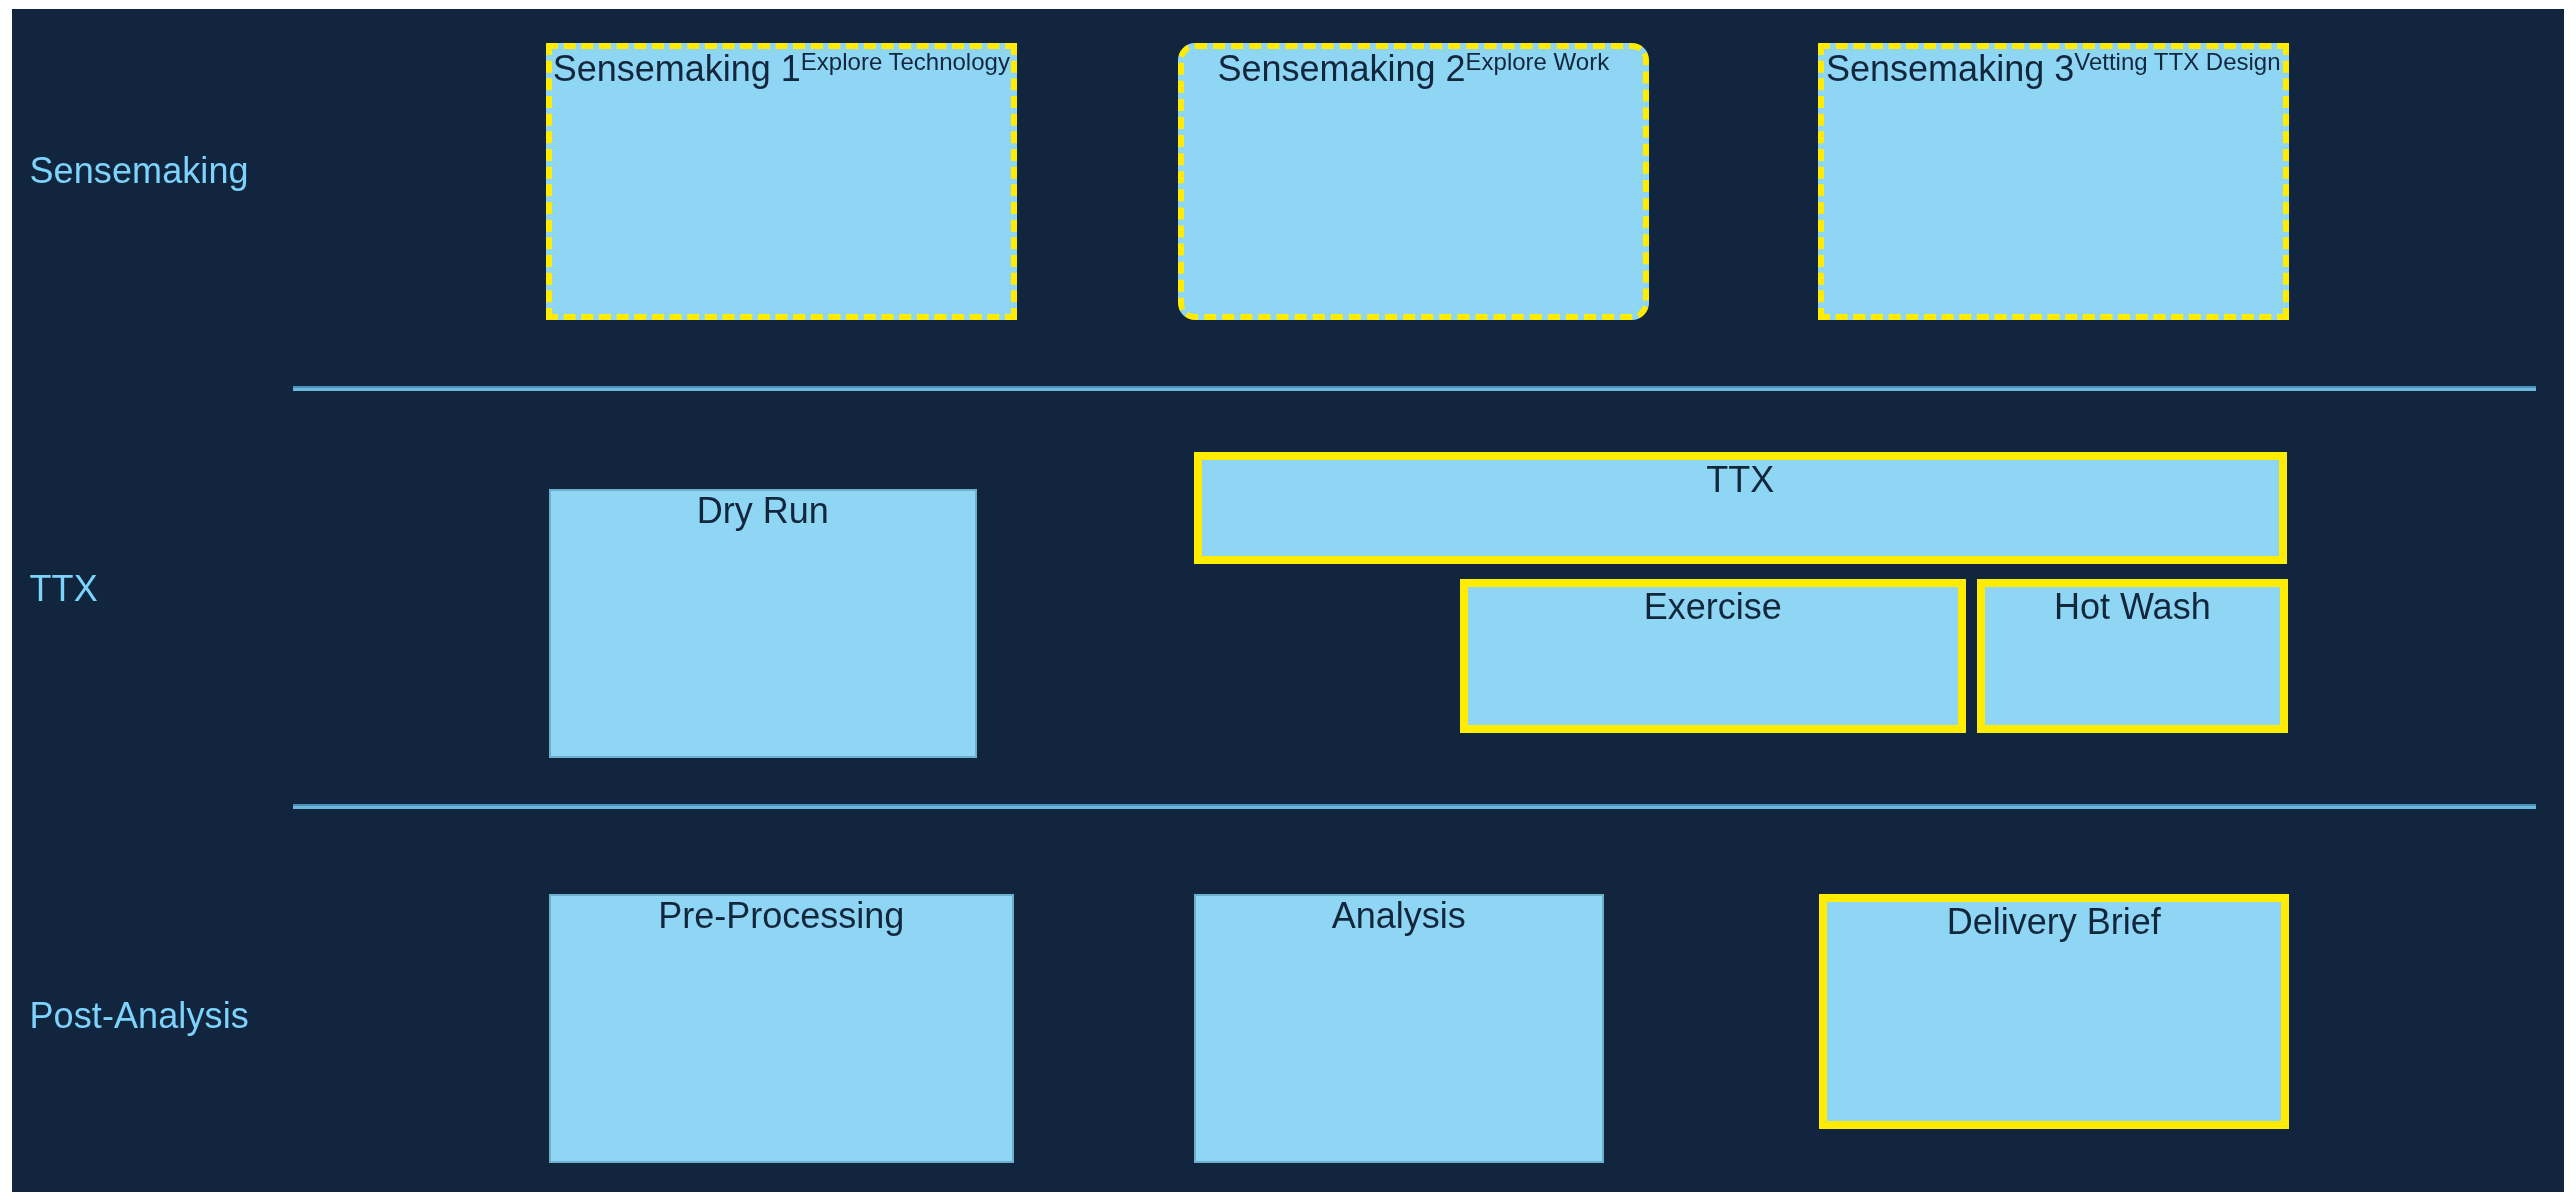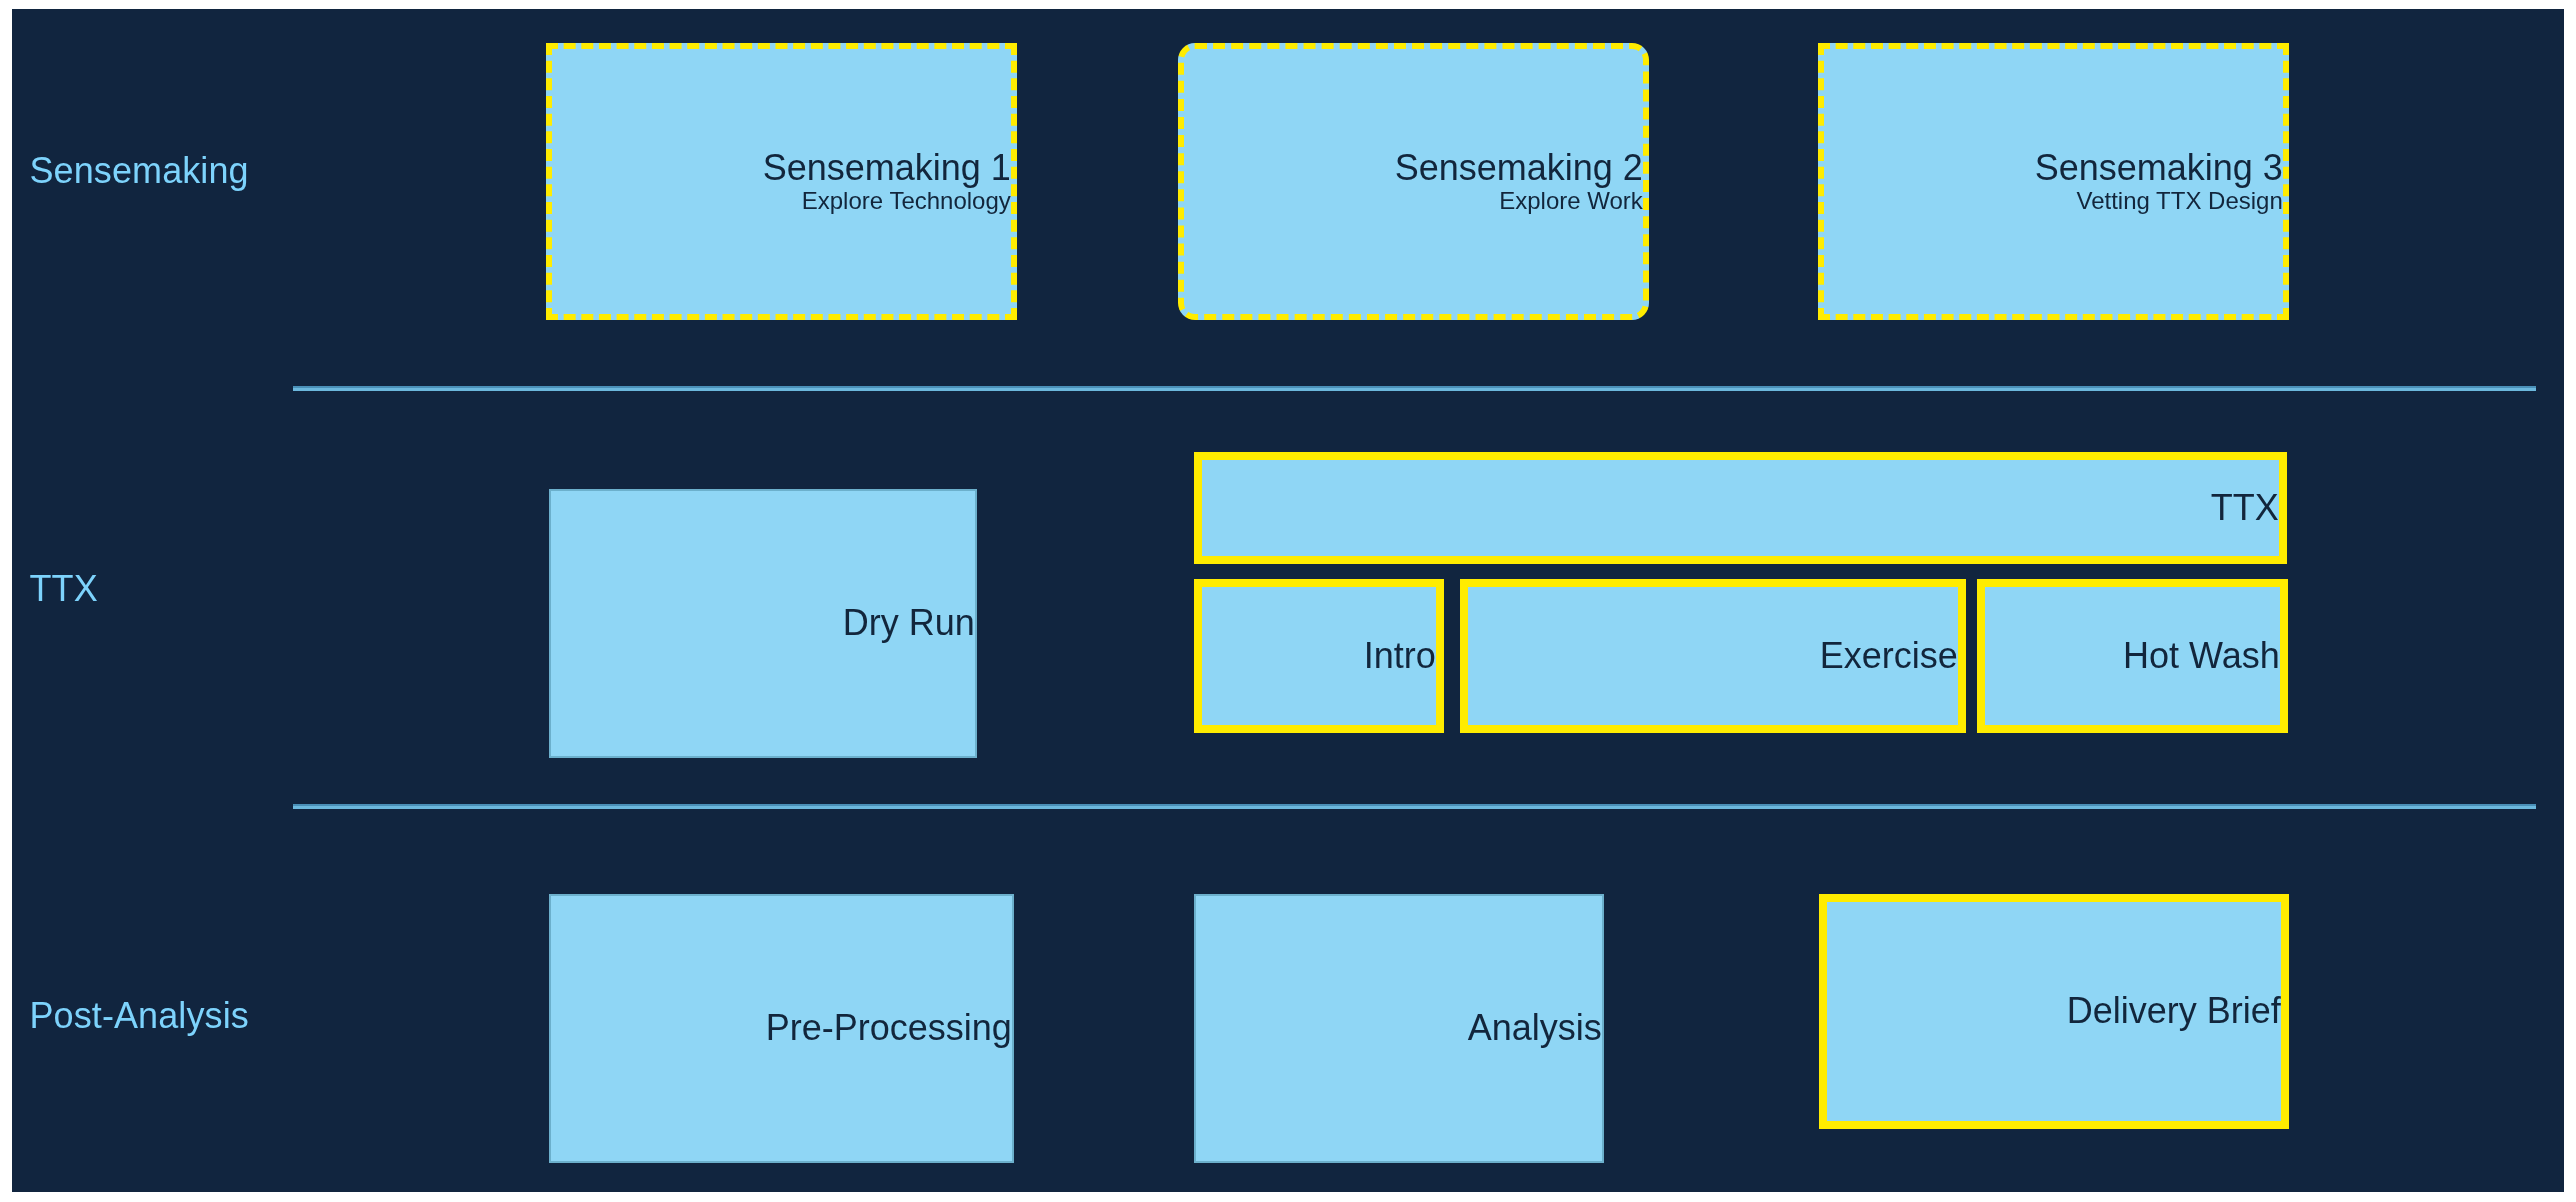--- a/index.html
+++ b/index.html
@@ -56,22 +56,22 @@
   }
   #divider-1 { top: 377px;  }
   #divider-2 { top: 795px; }
 
   
   .box {
     position: absolute;
     box-sizing: border-box;
     background: #8fd6f5;
     display: flex;
-    flex-direction: column;
-    align-items: flex-end;
+    flex-direction: row;
+    align-items: flex-start;
     justify-content: center;
     color: #12263c;
     text-align: center;
     line-height: 1.12;
   }
   .box .line1 { font-size: 36px; }
   .box .line2 { font-size: 24px; }
   .box .single { font-size: 36px; }
 
   
@@ -131,23 +131,20 @@
     </div>
 
     <div class="box border-plain-blue" id="box-dry-run">
       <span class="single">Dry Run</span>
     </div>
 
     <div class="box border-solid-yellow" id="box-ttx-umbrella">
       <span class="single">TTX</span>
     </div>
 
-    <div class="box border-solid-yellow" id="box-intro">
-      <span class="single">Intro</span>
-    </div>
 
     <div class="box border-solid-yellow" id="box-exercise">
       <span class="single">Exercise</span>
     </div>
 
     <div class="box border-plain-blue" id="box-pre-processing">
       <span class="single">Pre-Processing</span>
     </div>
 
     <div class="box border-solid-yellow" id="box-hot-wash">

